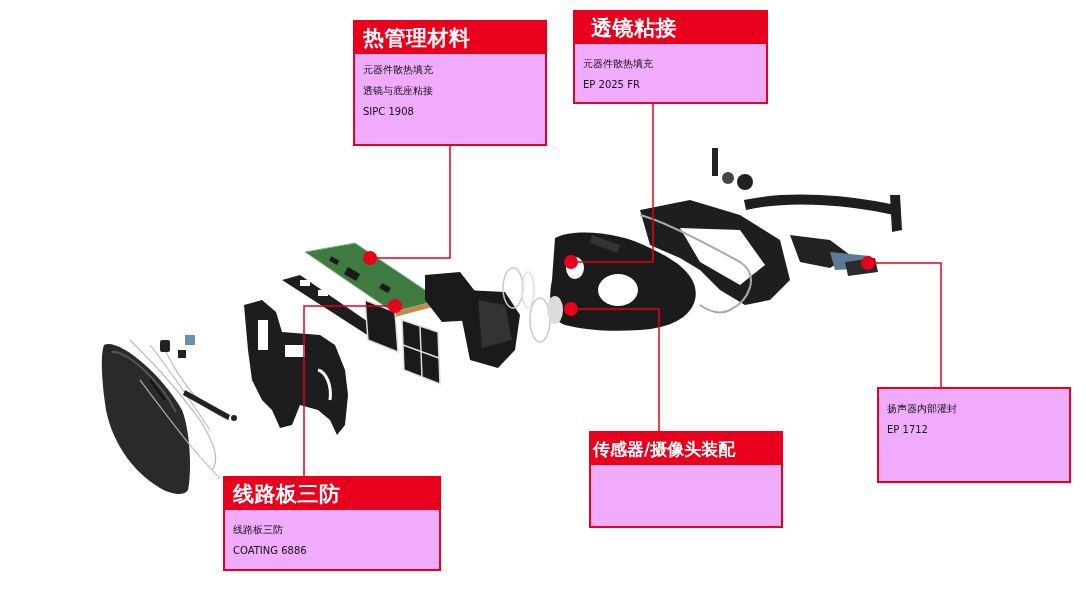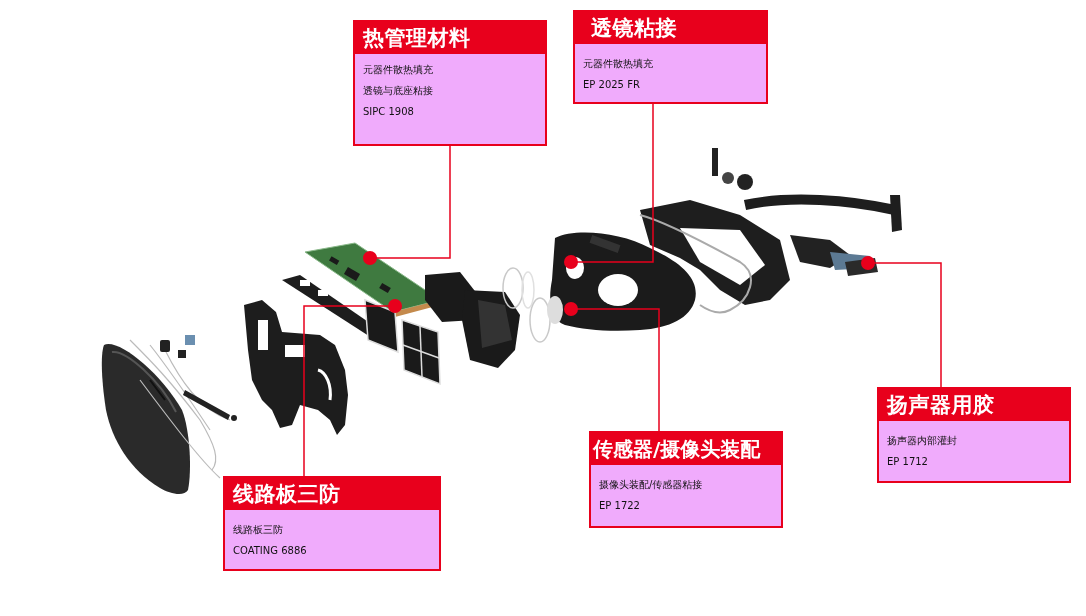--- a/index.html
+++ b/index.html
@@ -131,33 +131,28 @@
 
   <div class="callout" style="left:573px; top:10px; width:195px; height:94px;">
     <div class="hdr" style="padding-left:16px;">透镜粘接</div>
     <div class="body" style="padding-top:9px;">
       <div>元器件散热填充</div>
       <div>EP 2025 FR</div>
     </div>
   </div>
 
   <div class="callout" style="left:877px; top:387px; width:194px; height:96px;">
-    <div class="hdr">扬声器用胶</div>
     <div class="body" style="padding-top:9px;">
       <div>扬声器内部灌封</div>
       <div>EP 1712</div>
     </div>
   </div>
 
   <div class="callout" style="left:589px; top:431px; width:194px; height:97px;">
-    <div class="hdr" style="padding-left:2px; font-size:20px; letter-spacing:0;">传感器/摄像头装配</div>
-    <div class="body" style="padding-top:9px;">
-      <div>摄像头装配/传感器粘接</div>
-      <div>EP 1722</div>
-    </div>
+    <div class="hdr" style="padding-left:2px; font-size:17px; letter-spacing:0;">传感器/摄像头装配</div>
   </div>
 
   <div class="callout" style="left:223px; top:476px; width:218px; height:95px;">
     <div class="hdr">线路板三防</div>
     <div class="body" style="padding-top:9px;">
       <div>线路板三防</div>
       <div>COATING 6886</div>
     </div>
   </div>
 

